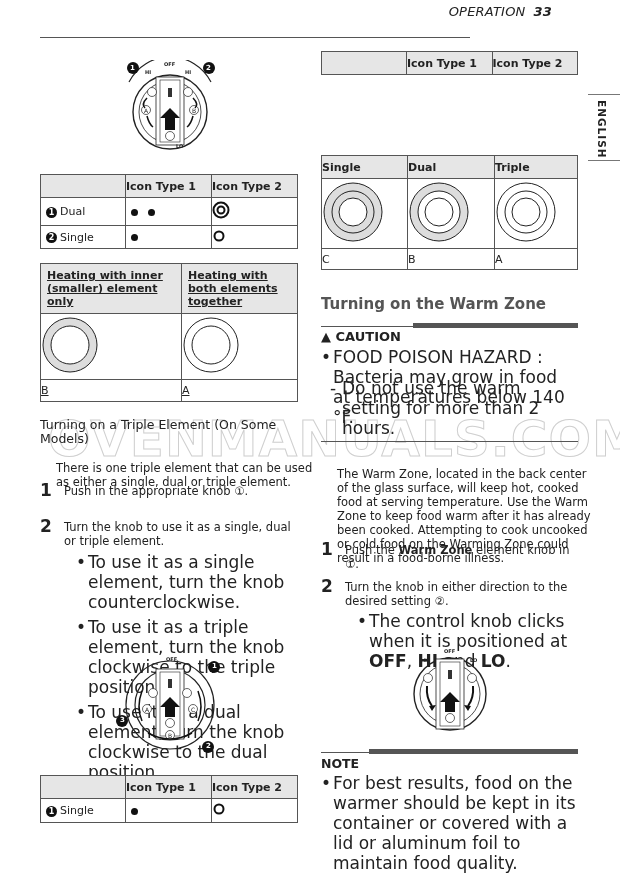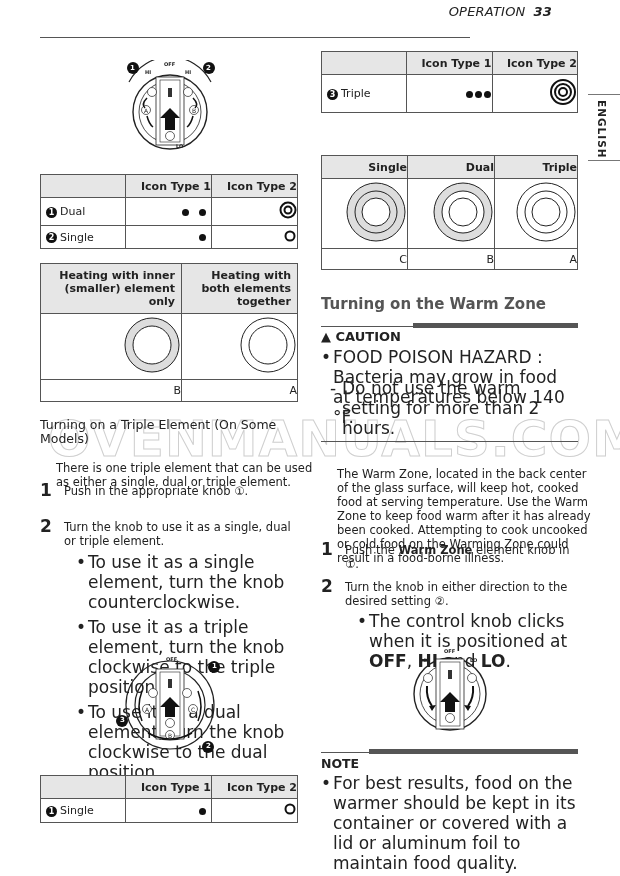--- a/index.html
+++ b/index.html
@@ -7,21 +7,21 @@
          font-family:"DejaVu Sans", sans-serif; color:#222; }
   .abs { position:absolute; }
   .header-text { right:68px; top:4px; font-size:13px; letter-spacing:0.2px;font-style:italic; }
   .header-text b { margin-left:8px; font-weight:bold; }
   .header-rule { left:40px; top:37px; width:430px; height:1px; background:#555; }
   .side-tab { left:588px; top:94px; width:32px; height:70px; }
   .side-tab .ln { position:absolute; left:0; width:32px; height:1px; background:#777; }
   .side-tab .txt { position:absolute; left:8px; top:6px; writing-mode:vertical-rl; font-size:10.5px; font-weight:bold; letter-spacing:1px; }
 
   table.t { position:absolute; border-collapse:collapse; font-size:11px; }
-  table.t td, table.t th { border:1px solid #555; text-align:right; padding:0; }
+  table.t td, table.t th { border:1px solid #555; text-align:left; padding:0; }
   table.t th { background:#e6e6e6; font-weight:bold; }
   table.t td.lbl { text-align:left; padding-left:5px; }
   .num { display:inline-block; width:11px; height:11px; border-radius:50%; background:#111; color:#fff; font-size:8px; line-height:11px; text-align:center; font-weight:bold; margin-right:3px; vertical-align:middle;}
   .dot { display:inline-block; width:7px; height:7px; border-radius:50%; background:#111; margin:0 5px; vertical-align:middle; }
   .lettercell { font-size:11px; }
 
   .sec-title { font-size:15px; font-weight:bold; color:#555; }
   .h2 { font-size:12.5px; font-weight:normal; line-height:14px; }
   p.body { margin:16px; font-size:11.5px; line-height:14px; }
   .step-num { position:absolute; font-size:17px; font-weight:bold; }
@@ -98,21 +98,21 @@
   <tr style="height:23px">
     <td class="lbl"><span class="num">2</span><span>Single</span></td>
     <td><span class="dot"></span></td>
     <td><svg width="14" height="14">
             <circle cx="7" cy="7" r="4.5" fill="none" stroke="#111" stroke-width="2"></circle>
           </svg></td>
   </tr>
 </tbody>
   </table>
 
-<table class="t" style="left:40px;top:263px;width:258px;">
+<table class="t" style="left:40px;top:263px;width:258px;text-decoration:underline;">
   <tbody>
       <tr style="height:50px">
     <th style="width:128px;padding:0 6px">Heating with inner (smaller) element only</th>
     <th style="padding:0 6px">Heating with both elements together</th>
   </tr>
   <tr style="height:66px">
     <td><svg width="58" height="58">
             <circle cx="29" cy="29" r="27" fill="#ddd" stroke="#222" stroke-width="1"></circle>
             <circle cx="29" cy="29" r="19" fill="#fff" stroke="#222" stroke-width="1"></circle>
           </svg></td>
@@ -185,29 +185,20 @@
 </tbody>
   </table>
 
 <table class="t" style="left:321px;top:51px;width:257px;">
   <tbody>
       <tr style="height:23px">
     <th style="width:84px"></th>
     <th>Icon Type 1</th>
     <th>Icon Type 2</th>
   </tr>
-  <tr style="height:38px">
-    <td class="lbl"><span class="num">3</span><span>Triple</span></td>
-    <td><span class="dot" style="margin:0 1px"></span><span class="dot" style="margin:0 1px"></span><span class="dot" style="margin:0 1px"></span></td>
-    <td><svg width="28" height="28">
-            <circle cx="14" cy="14" r="12" fill="none" stroke="#111" stroke-width="2"></circle>
-            <circle cx="14" cy="14" r="8" fill="none" stroke="#111" stroke-width="2"></circle>
-            <circle cx="14" cy="14" r="4" fill="none" stroke="#111" stroke-width="2"></circle>
-          </svg></td>
-  </tr>
 </tbody>
   </table>
 
 <table class="t" style="left:321px;top:155px;width:257px;">
   <tbody>
       <tr style="height:23px">
     <th style="width:85px">Single</th>
     <th style="width:86px">Dual</th>
     <th>Triple</th>
   </tr>

